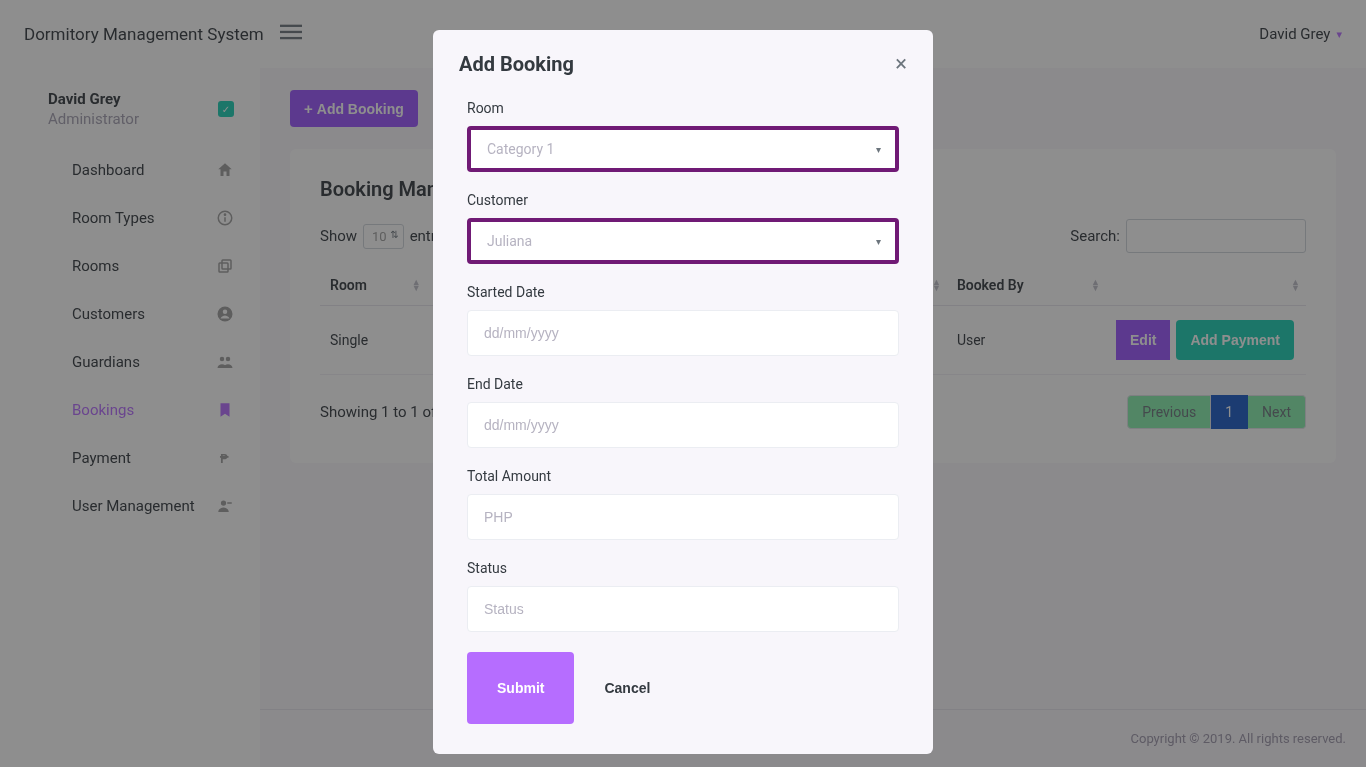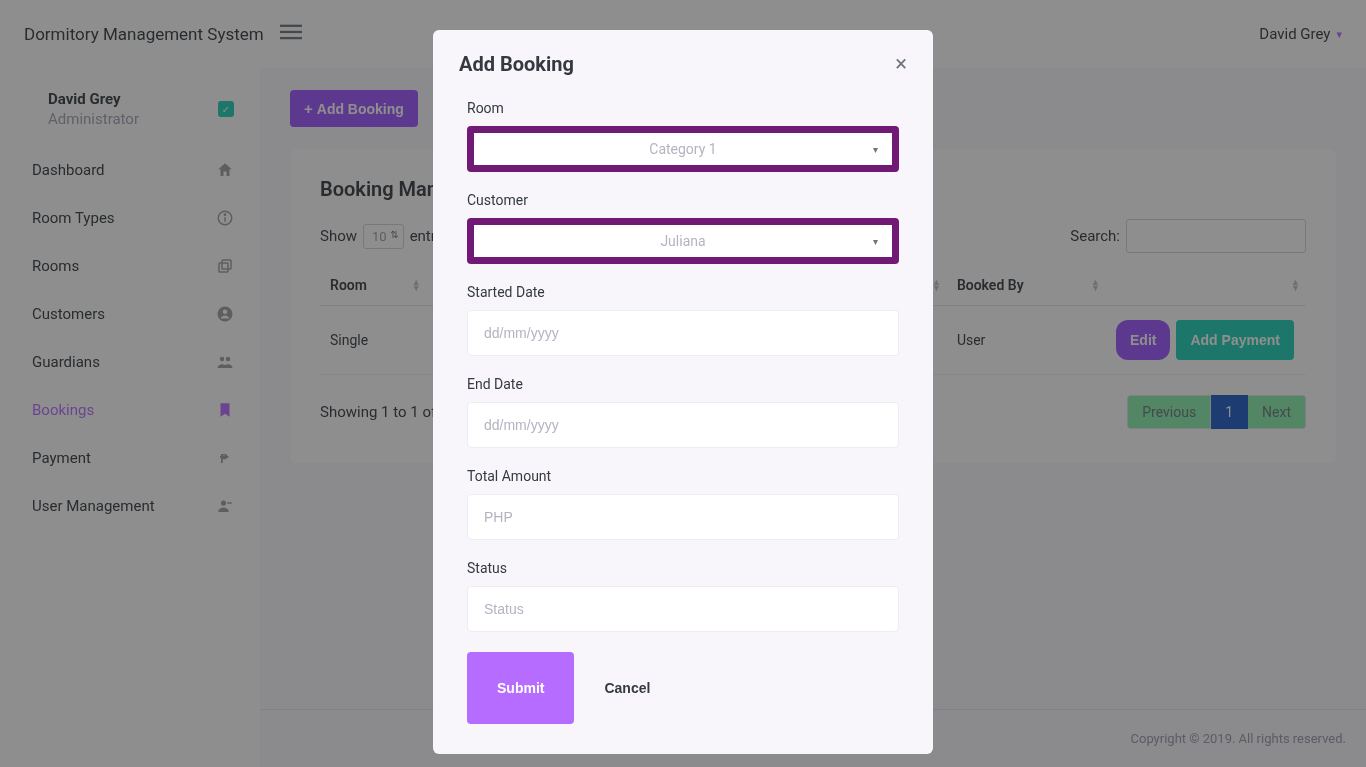--- a/index.html
+++ b/index.html
@@ -12,21 +12,21 @@
   .hamburger svg { width: 22px; height: 22px; }
   .nav-user { margin-left: auto; font-size: 15px; color: #343a40; display: flex; align-items: center; gap: 6px; cursor: pointer; }
   .nav-user .chev { color: #b66dff; font-size: 11px; }
   
   
   .sidebar { position: fixed; top: 68px; left: 0; bottom: 0; width: 260px; background: #fff; padding-top: 12px; z-index: 5; }
   .profile { display: flex; align-items: center; justify-content: space-between; padding: 10px 26px 18px 48px; }
   .profile .name { font-weight: 700; font-size: 15px; color: #343a40; }
   .profile .role { font-size: 15px; color: #a5a1b2; margin-top: 2px; }
   .profile .badge { width: 16px; height: 16px; background: #1bcfb4; border-radius: 3px; display: flex; align-items: center; justify-content: center; color: #fff; font-size: 10px; }
-  .nav-list { list-style: none; }
+  .nav-list { list-style: none; margin-left: 40px; }
   .nav-item { display: flex; align-items: center; justify-content: space-between; padding: 15px 26px 15px 32px; font-size: 15px; color: #343a40; cursor: pointer; }
   .nav-item.active { color: #b66dff; }
   .nav-item .icon { color: #9e9e9e; display: flex; }
   .nav-item.active .icon { color: #b66dff; }
   .nav-item svg { width: 18px; height: 18px; }
   
   
   .main { position: fixed; top: 68px; left: 260px; right: 0; bottom: 0; padding: 22px 30px 0; overflow: auto; background: #f8f6fb; }
   .btn-add { display: inline-flex; align-items: center; gap: 4px; background: #9a55ff; color: #fff; border: none; border-radius: 4px; padding: 10px 14px; font-size: 14px; font-weight: 600; cursor: pointer; }
   .btn-add .plus { font-size: 15px; font-weight: 700; }
@@ -39,21 +39,21 @@
   .show-entries .selbox::after { content: "⇅"; position: absolute; right: 4px; top: 4px; font-size: 10px; color: #6c757d; transform: rotate(0deg); }
   .search-wrap { display: flex; align-items: center; gap: 6px; }
   .search-wrap input { border: 1px solid #ced4da; border-radius: 3px; height: 34px; width: 180px; padding: 0 8px; font-size: 14px; }
   
   table { width: 100%; border-collapse: collapse; font-size: 14px; }
   thead th { text-align: left; font-weight: 600; padding: 12px 10px; border-bottom: 1px solid #e6e4ec; position: relative; }
   thead th .sort { position: absolute; right: 6px; top: 50%; transform: translateY(-50%); font-size: 9px; color: #bfbfc9; line-height: 0.7; }
   tbody td { padding: 14px 10px; border-bottom: 1px solid #f0eef5; }
   
   .row-actions { display: flex; gap: 6px; }
-  .btn-edit { background: #9a55ff; color: #fff; border: none; border-radius: 12px; padding: 12px 14px; font-size: 14px; font-weight: 600; cursor: pointer; }
+  .btn-edit { background: #9a55ff; color: #fff; border: none; border-radius: 0; padding: 12px 14px; font-size: 14px; font-weight: 600; cursor: pointer; }
   .btn-addpay { background: #1bcfb4; color: #fff; border: none; border-radius: 4px; padding: 8px 14px; font-size: 14px; font-weight: 600; cursor: pointer; }
   
   .table-footer { display: flex; align-items: center; justify-content: space-between; margin-top: 20px; font-size: 15px; }
   .pagination { display: flex; }
   .pagination .pg { border: 1px solid #dee2e6; padding: 8px 14px; font-size: 14px; color: #6c757d; cursor: pointer; background: #86efac; }
   .pagination .pg + .pg { border-left: none; }
   .pagination .pg.active { background: #1a5bc6; color: #fff; border-color: #1a5bc6; }
   .pagination .pg:first-child { border-radius: 4px 0 0 4px; }
   .pagination .pg:last-child { border-radius: 0 4px 4px 0; }
   
@@ -63,21 +63,21 @@
   .overlay { position: fixed; inset: 0; background: rgba(30,30,30,0.5); z-index: 100; }
   .modal { position: fixed; top: 30px; left: 50%; transform: translateX(-50%); width: 500px; background: #f8f6fb; border-radius: 6px; z-index: 101; padding-bottom: 30px; }
   .modal-header { display: flex; align-items: center; justify-content: space-between; padding: 22px 26px 10px; }
   .modal-title { font-size: 20px; font-weight: 700; color: #343a40; }
   .close { font-size: 22px; color: #6c757d; cursor: pointer; line-height: 1; }
   .modal-body { padding: 14px 34px 0; }
   .form-group { margin-bottom: 20px; }
   .form-label { display: block; font-size: 14px; color: #343a40; margin-bottom: 10px; }
   .form-control { width: 100%; height: 46px; background: #fff; border: 1px solid #ebedf2; border-radius: 4px; padding: 0 16px; font-size: 14px; color: #343a40; outline: none; }
   .form-control::placeholder { color: #b6b3c1; }
-  .form-select { width: 100%; height: 46px; background: #fff; border: 7px solid #701a75; border-radius: 4px; padding: 0 16px; font-size: 14px; color: #b6b3c1; position: relative; display: flex; align-items: center; cursor: pointer; justify-content: center; }
+  .form-select { width: 100%; height: 46px; background: #fff; border: 4px solid #701a75; border-radius: 4px; padding: 0 16px; font-size: 14px; color: #b6b3c1; position: relative; display: flex; align-items: center; cursor: pointer; }
   .form-select::after { content: "▾"; position: absolute; right: 14px; top: 50%; transform: translateY(-50%); font-size: 10px; color: #6c757d; }
   .modal-actions { display: flex; gap: 30px; align-items: center; padding: 0 34px; margin-top: 6px; }
   .btn-submit { background: #b66dff; color: #fff; border: none; border-radius: 4px; padding: 28px 30px; font-size: 14px; font-weight: 600; cursor: pointer; }
   .btn-cancel { background: transparent; border: none; font-size: 14px; font-weight: 700; color: #343a40; cursor: pointer; }
 </style>
 </head>
 <body>
 
 <div class="navbar">
   <div class="brand">Dormitory Management System</div>

